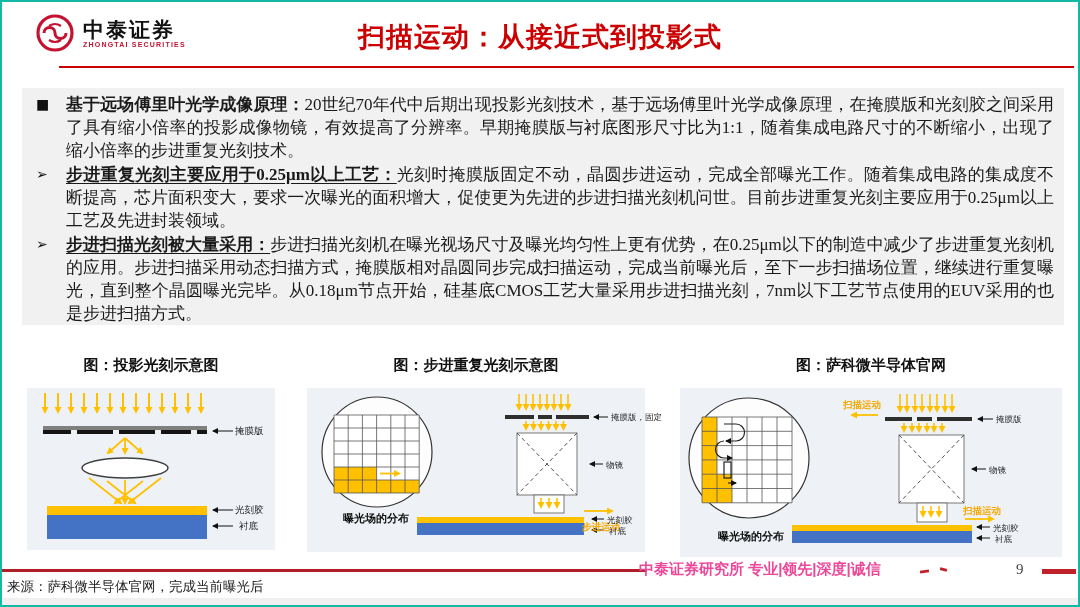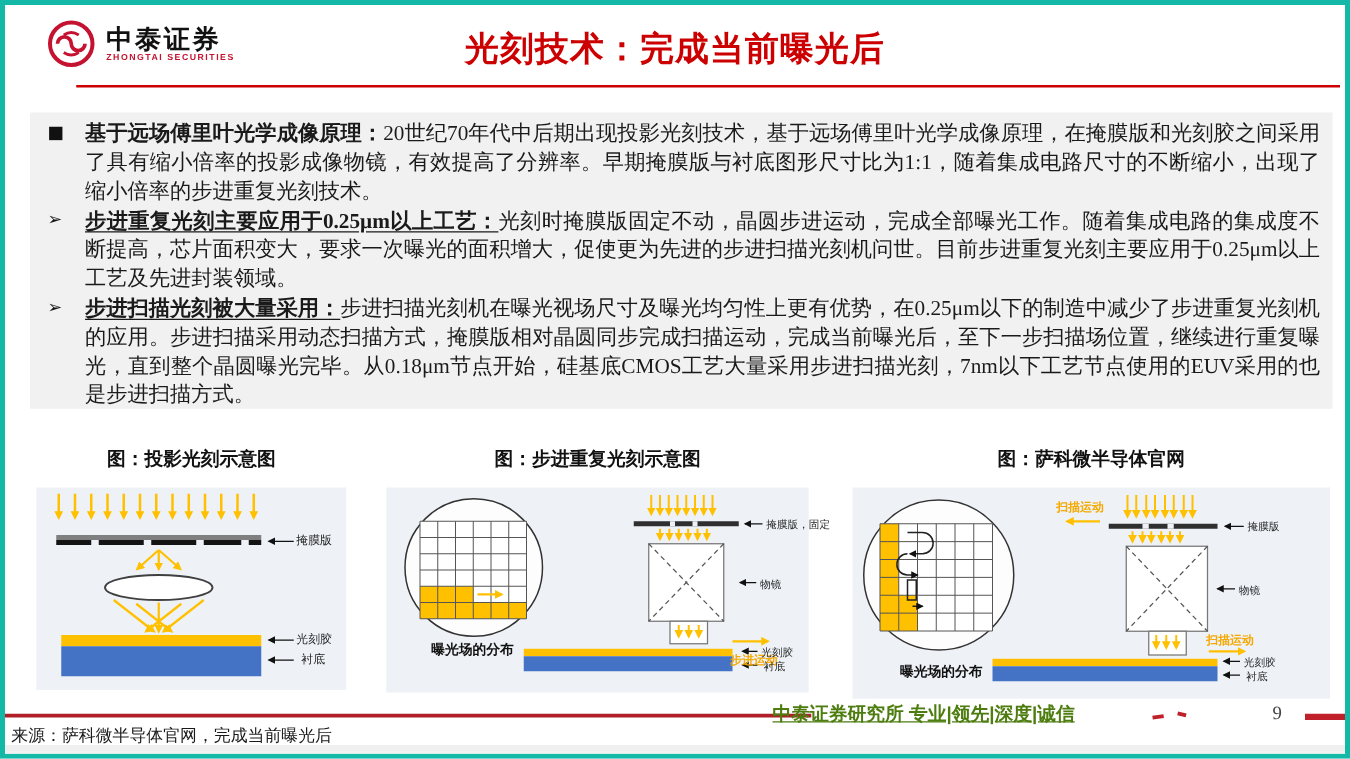--- a/index.html
+++ b/index.html
@@ -1,17 +1,17 @@
 <!DOCTYPE html>
 <html><head>
 <meta charset="utf-8">
 <style>
   html,body{margin:0;padding:0;background:#ffffff;}
   #slide{position:relative;width:1080px;height:607px;background:#ffffff;overflow:hidden;
-         font-family:"Liberation Serif","DejaVu Serif",serif;border:4px solid #14b8a6;box-sizing:border-box;}
+         font-family:"Liberation Serif","DejaVu Serif",serif;border:2px solid #14b8a6;box-sizing:border-box;}
   
   .logo-wrap{position:absolute;left:32px;top:10px;display:flex;align-items:center;gap:7px;}
   .logo-text .cn{font-size:21px;font-weight:bold;color:#111;letter-spacing:2px;line-height:22px;font-family:"Liberation Sans","DejaVu Sans",sans-serif;}
   .logo-text .en{font-size:7px;color:#C41230;letter-spacing:1.2px;font-weight:bold;font-family:"Liberation Sans","DejaVu Sans",sans-serif;}
   .page-title{position:absolute;left:0;right:0;top:17px;text-align:center;font-size:27px;font-weight:bold;color:#CC0000;letter-spacing:1px;}
   .header-rule{position:absolute;left:57px;right:4px;top:64px;height:2px;background:#CC0000;}
   
   .textblock{position:absolute;left:20px;top:86px;width:1042px;height:237px;background:#f1f1f1;box-sizing:border-box;padding:5px 10px 0 8px;}
   .bullet{display:flex;align-items:flex-start;margin-bottom:1px;}
   .bullet .marker{flex:0 0 30px;text-align:left;padding-left:6px;color:#111;font-size:14px;line-height:23px;font-family:"DejaVu Sans",sans-serif;}
@@ -21,21 +21,21 @@
   
   .figcap{position:absolute;top:354px;text-align:center;font-size:15px;font-weight:bold;color:#111;}
   .diagram{position:absolute;top:386px;background:#eef2f7;}
   .diagram svg{position:absolute;left:0;top:0;}
   .dlabel{position:absolute;font-size:9.5px;color:#222;white-space:nowrap;line-height:10px;}
   .dlabel.sm{font-size:8.5px;}
   .dlabel.field{font-size:11px;font-weight:bold;color:#111;}
   .dlabel.motion{color:#F5A800;font-weight:bold;font-size:9.5px;}
   
   .footer-rule{position:absolute;left:0;top:567px;width:645px;height:3px;background:#B01E28;}
-  .slogan{position:absolute;left:614px;top:558px;font-size:15px;font-weight:bold;color:#4d7c0f;font-family:"Liberation Sans","DejaVu Sans",sans-serif;text-decoration:underline;}
+  .slogan{position:absolute;left:637px;top:558px;font-size:15px;font-weight:bold;color:#ec4899;font-family:"Liberation Sans","DejaVu Sans",sans-serif;}
   .pagenum{position:absolute;left:1014px;top:559px;font-size:15px;color:#444;}
   .source{position:absolute;left:5px;top:576px;font-size:13.5px;color:#1a1a1a;}
   .decor{position:absolute;background:#C0202A;}
   .bottom-strip{position:absolute;left:0;right:0;bottom:0;height:7px;background:#f0f0f0;}
 </style>
 </head>
 <body>
 
 <div id="slide">
 
@@ -43,21 +43,21 @@
     <svg width="42" height="42" viewBox="0 0 42 42">
       <circle cx="21" cy="21" r="17" fill="none" stroke="#C41230" stroke-width="3.2"></circle>
       <path d="M10,21 a5.5,5.5 0 1 1 11,0 a5.5,5.5 0 1 0 11,0" fill="none" stroke="#C41230" stroke-width="3"></path>
       <path d="M15,14 q6,-4 12,0 M15,28 q6,4 12,0" fill="none" stroke="#C41230" stroke-width="2.2"></path>
     </svg>
     <div class="logo-text">
       <div class="cn">中泰证券</div>
       <div class="en">ZHONGTAI SECURITIES</div>
     </div>
   </div>
-  <div class="page-title">光刻技术：完成当前曝光后</div>
+  <div class="page-title">扫描运动：从接近式到投影式</div>
   <div class="header-rule"></div>
 
   <div class="textblock">
     <div class="bullet">
       <span class="marker">■</span>
       <span class="btxt"><span class="lead">基于远场傅里叶光学成像原理：</span><span>20世纪70年代中后期出现投影光刻技术，基于远场傅里叶光学成像原理，在掩膜版和光刻胶之间采用了具有缩小倍率的投影成像物镜，有效提高了分辨率。早期掩膜版与衬底图形尺寸比为1:1，随着集成电路尺寸的不断缩小，出现了缩小倍率的步进重复光刻技术。</span></span>
     </div>
     <div class="bullet">
       <span class="marker">➢</span>
       <span class="btxt"><span class="lead u">步进重复光刻主要应用于0.25μm以上工艺：</span><span>光刻时掩膜版固定不动，晶圆步进运动，完成全部曝光工作。随着集成电路的集成度不断提高，芯片面积变大，要求一次曝光的面积增大，促使更为先进的步进扫描光刻机问世。目前步进重复光刻主要应用于0.25μm以上工艺及先进封装领域。</span></span>

